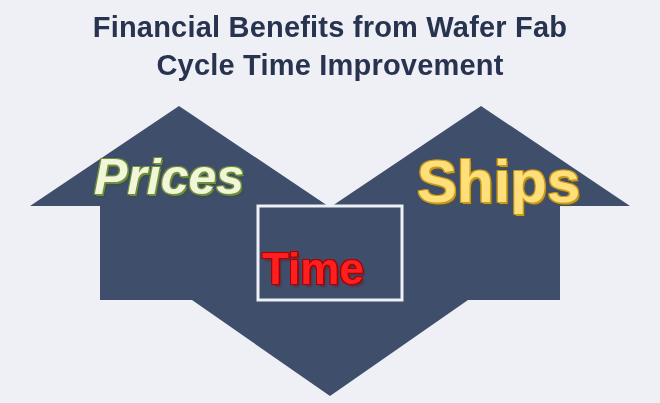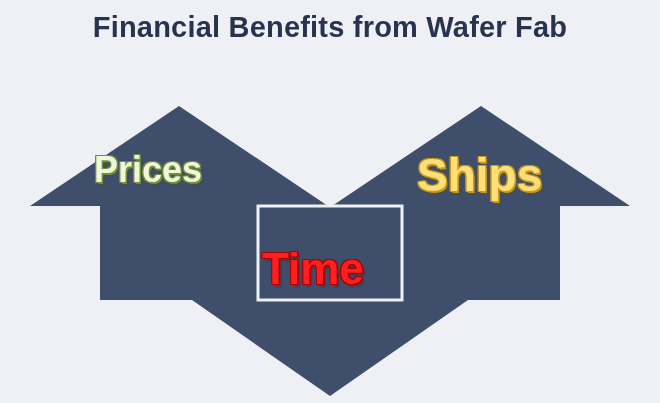--- a/index.html
+++ b/index.html
@@ -53,33 +53,34 @@
   
   .word {
     position: absolute;
     font-weight: bold;
     white-space: nowrap;
     line-height: 1;
   }
   .word-prices {
     left: 94px;
     top: 152px;
-    font-size: 36px;
+    font-size: 50px;
     color: #f2f6d8;
     text-shadow:
        1.5px 1.5px 0 #6f8f3a,
       -1.2px 1.2px 0 #6f8f3a,
        1.2px -1.2px 0 #6f8f3a,
       -1.2px -1.2px 0 #6f8f3a,
        2.5px 2.5px 2px rgba(60,80,30,0.45);
+    font-style: italic;
   }
   .word-ships {
     left: 417px;
     top: 152px;
-    font-size: 46px;
+    font-size: 60px;
     color: #ffdf7a;
     text-shadow:
        1.5px 1.5px 0 #c99a18,
       -1.2px 1.2px 0 #c99a18,
        1.2px -1.2px 0 #c99a18,
       -1.2px -1.2px 0 #c99a18,
        2.5px 2.5px 2px rgba(120,90,10,0.40);
   }
   .word-costs {
     left: 262px;
@@ -94,20 +95,21 @@
        2.5px 2.5px 2px rgba(120,0,0,0.35);
   }
 </style>
 </head>
 <body>
 
 <div id="stage">
 
   <div class="title">
     <span class="title-line">Financial Benefits from Wafer Fab</span>
+    <span class="title-line">Cycle Time Improvement</span>
   </div>
 
   <div class="graphic">
     <svg width="660" height="307" viewBox="0 0 660 307" xmlns="http://www.w3.org/2000/svg">
 
       <path d="M 30 110 L 179 10 L 328 110 L 258 110 L 258 204 L 100 204 L 100 110 Z" fill="#3e4e6b"></path>
 
       <path d="M 332 110 L 481 10 L 630 110 L 560 110 L 560 204 L 402 204 L 402 110 Z" fill="#3e4e6b"></path>
 
       <path d="M 258 110 L 402 110 L 402 204 L 468 204 L 330 300 L 192 204 L 258 204 Z" fill="#3e4e6b"></path>

